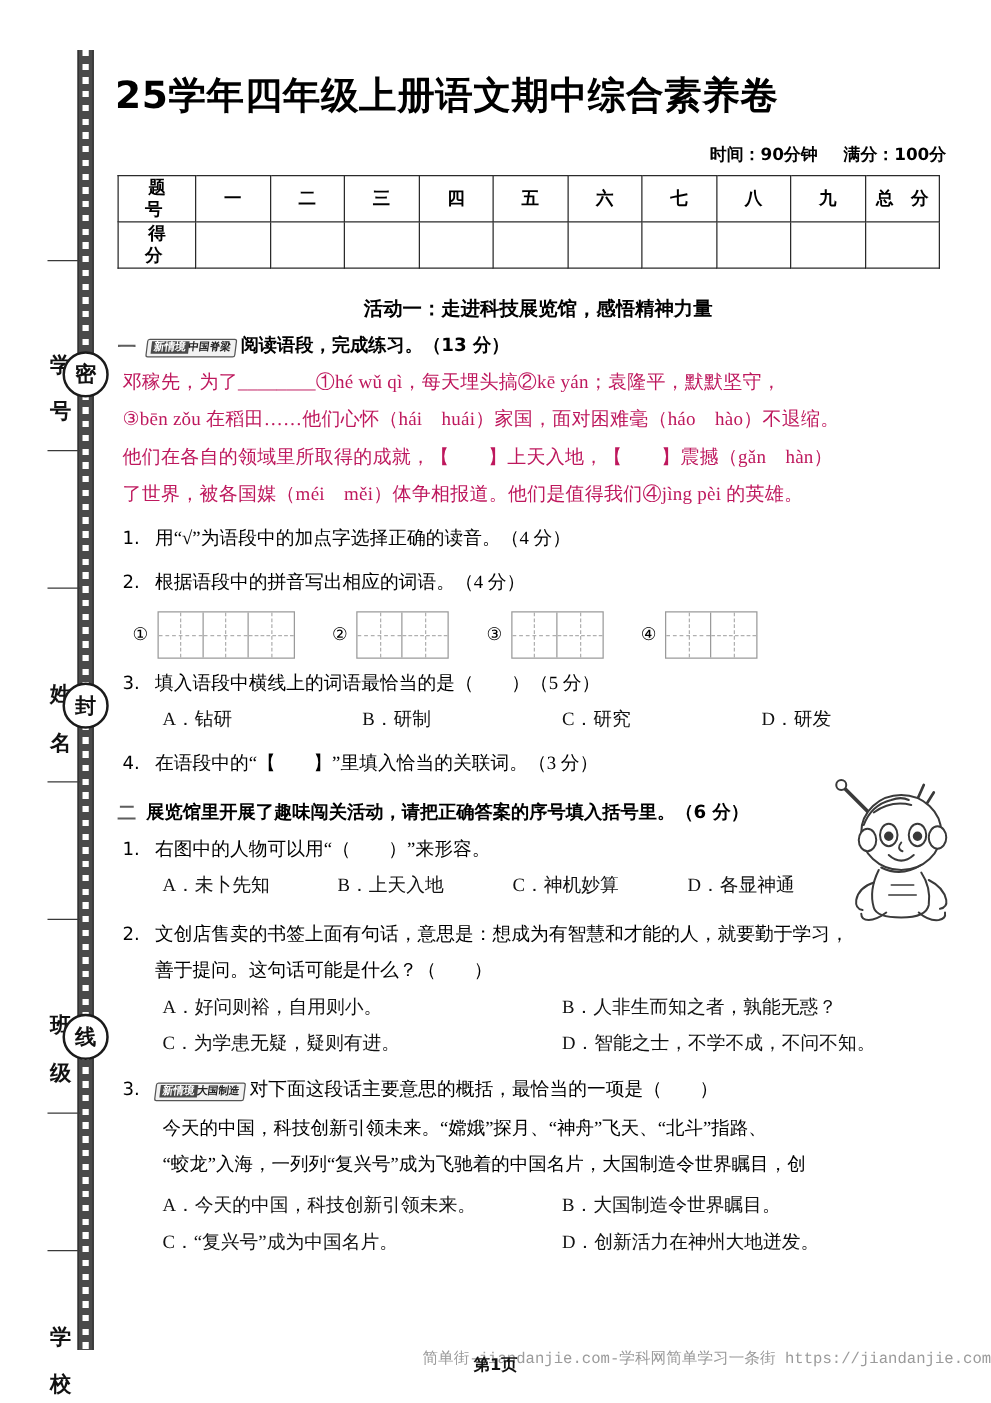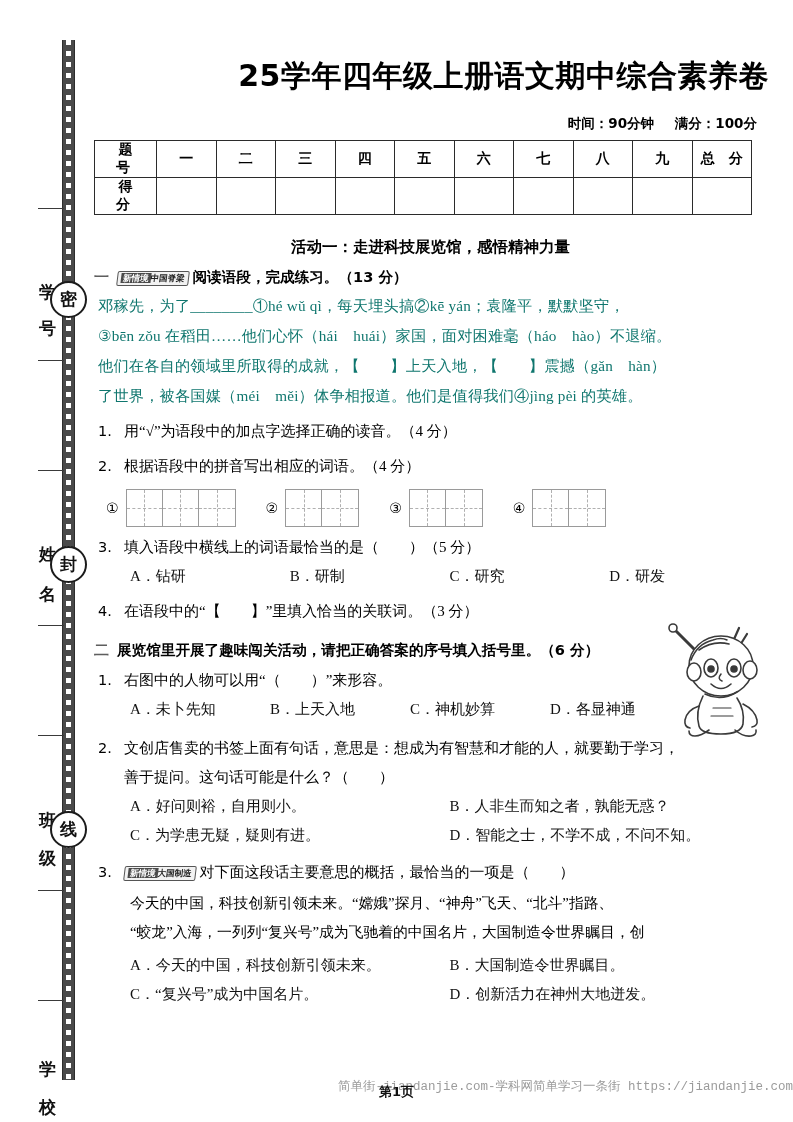--- a/index.html
+++ b/index.html
@@ -77,21 +77,21 @@
   
   #sheet {
     position: absolute;
     left: 92px; top: 0;
     width: 701px; height: 1122px;
     padding: 0 24px 0 0;
   }
 
   .paper-title {
     margin: 56px 0 0 0;
-    text-align: right;
+    text-align: left;
     font-family: "DejaVu Sans", sans-serif;
     font-size: 30px;
     font-weight: 700;
     letter-spacing: 0.5px;
     color: #000;
     white-space: nowrap;
   }
 
   .meta-line {
     margin: 18px 12px 7px 0;
@@ -171,21 +171,21 @@
     background: #f2f2f2;
     color: #222;
     transform: skewX(-7deg);
   }
   .badge i { font-style: normal; background: #4a4a4a; color: #fff; padding: 0 2px; }
 
   
   .passage {
     font-size: 15.2px;
     line-height: 30px;
-    color: #0f766e;
+    color: #be185d;
     margin: 4px 0 2px 6px;
     letter-spacing: 0.2px;
   }
 
   
   .q {
     display: flex;
     margin: 6px 0 0 6px;
     font-size: 15px;
     line-height: 29px;

